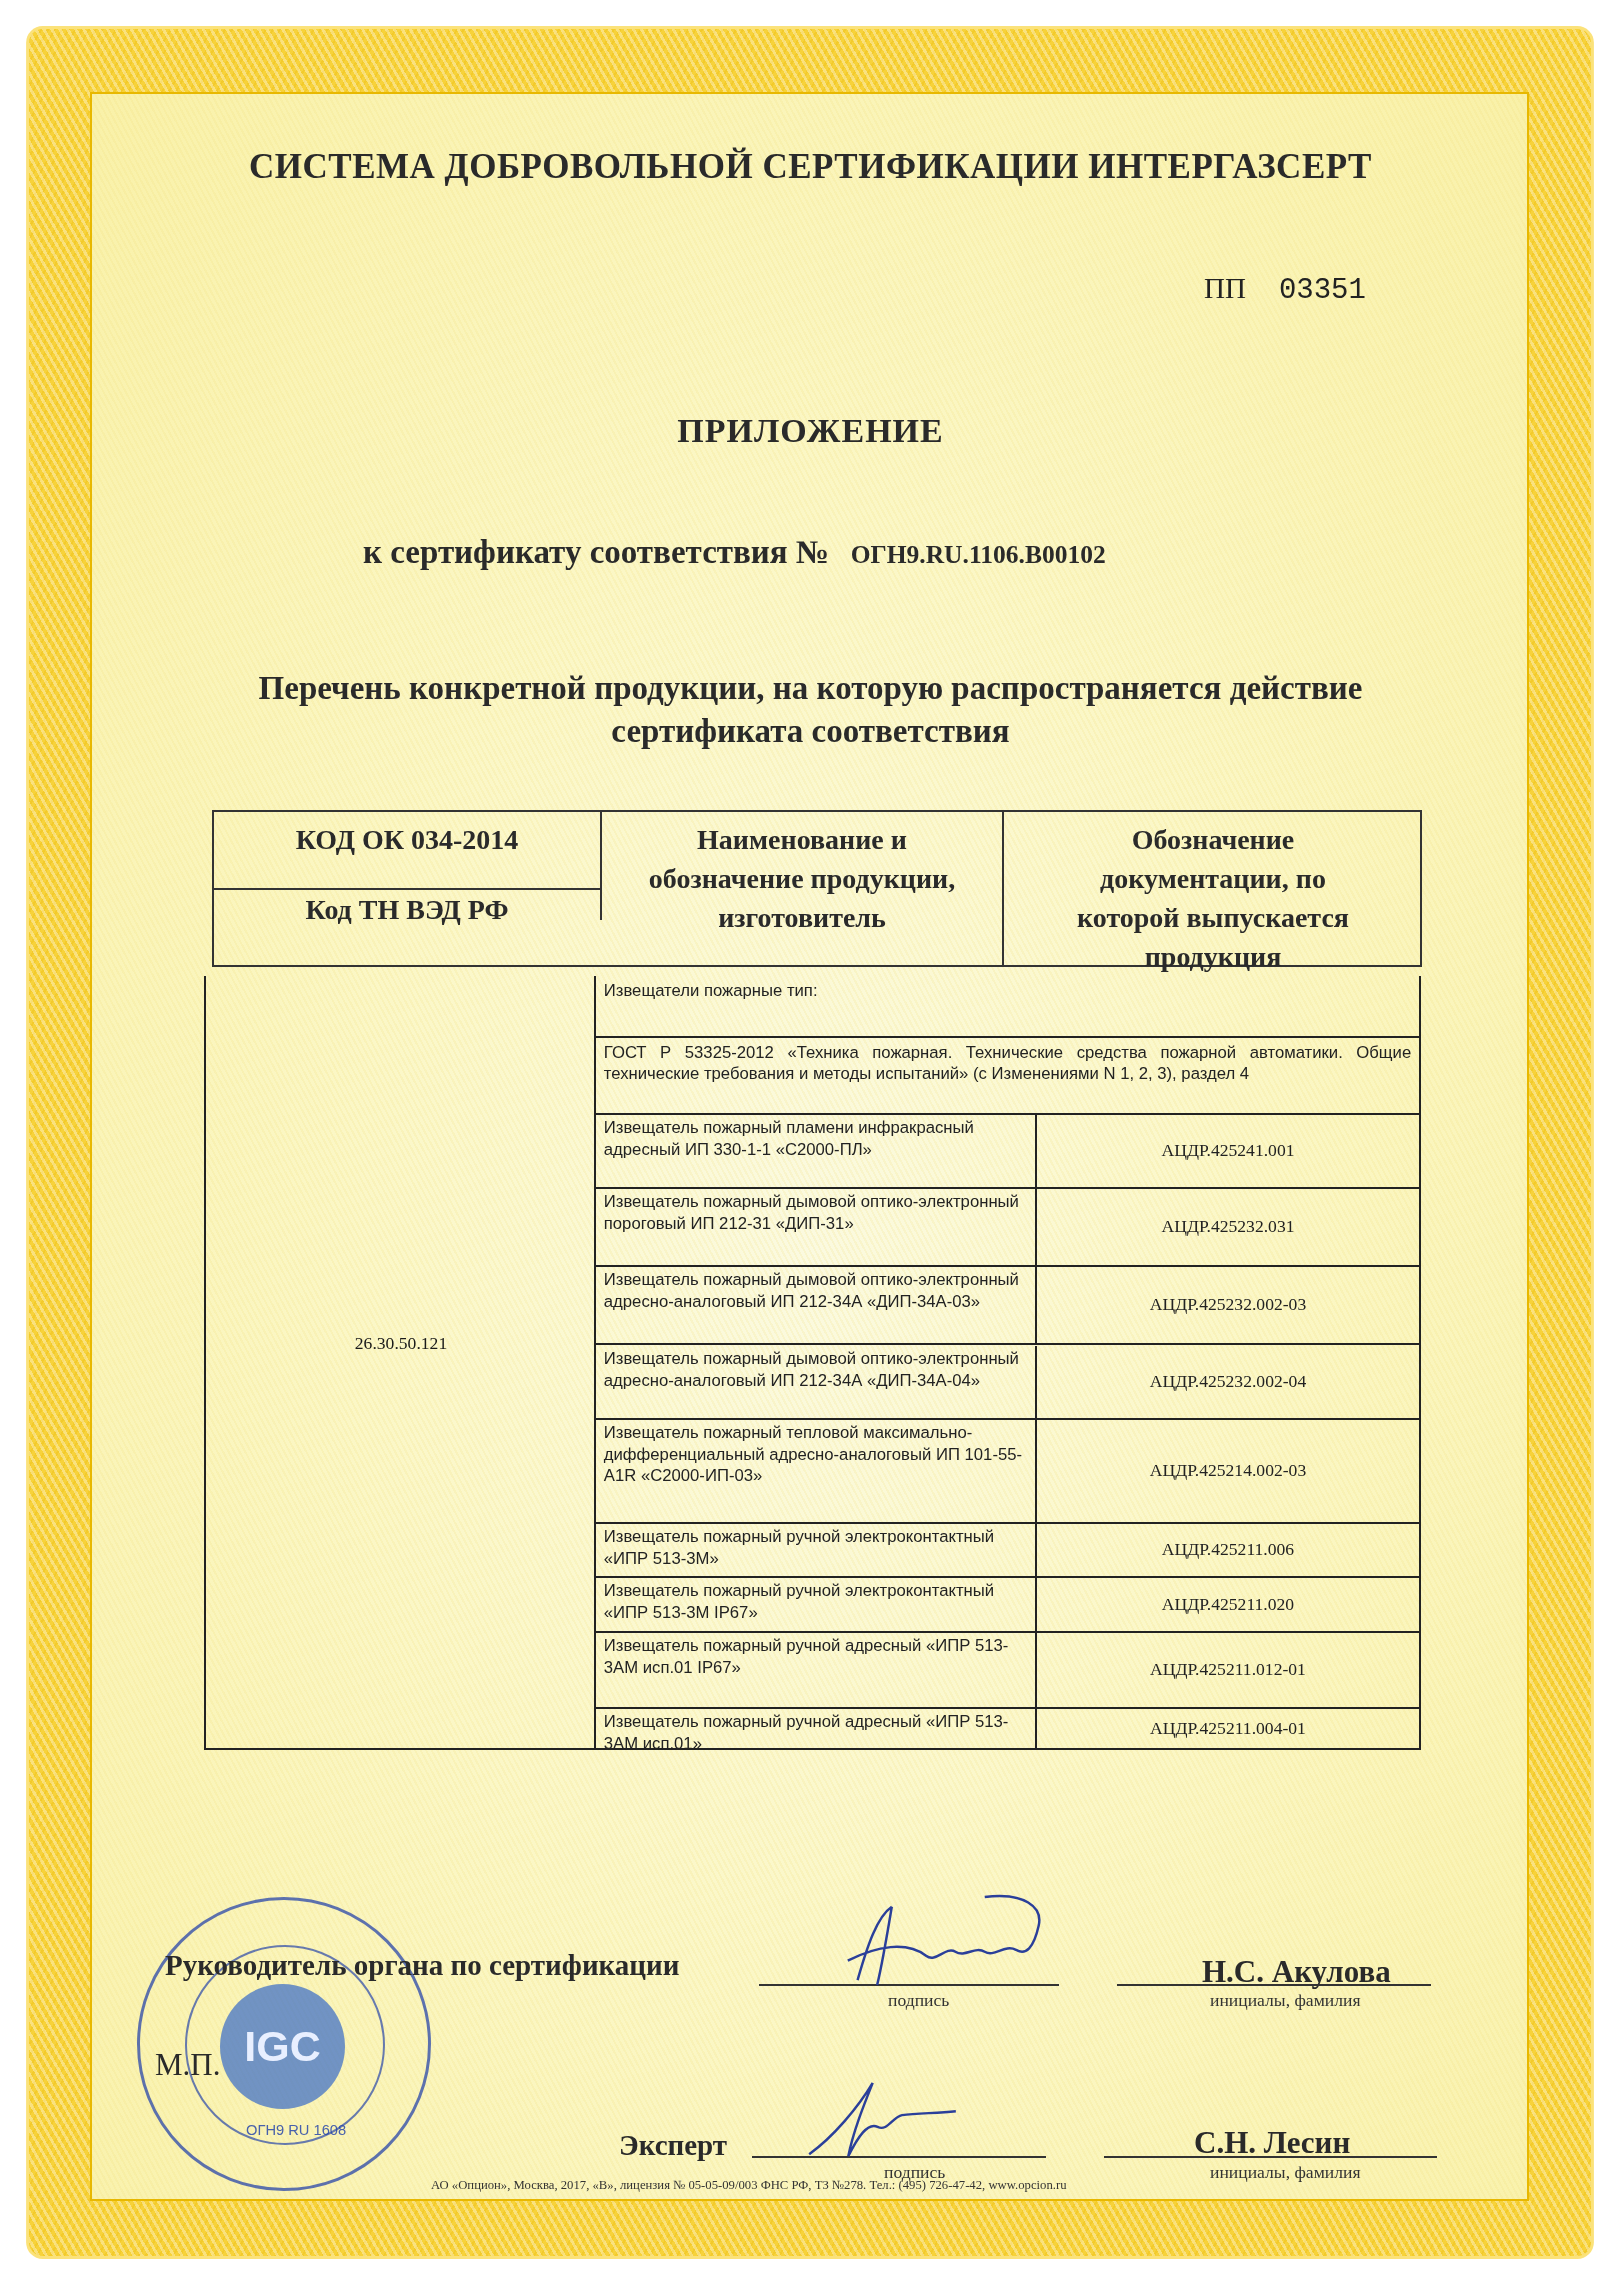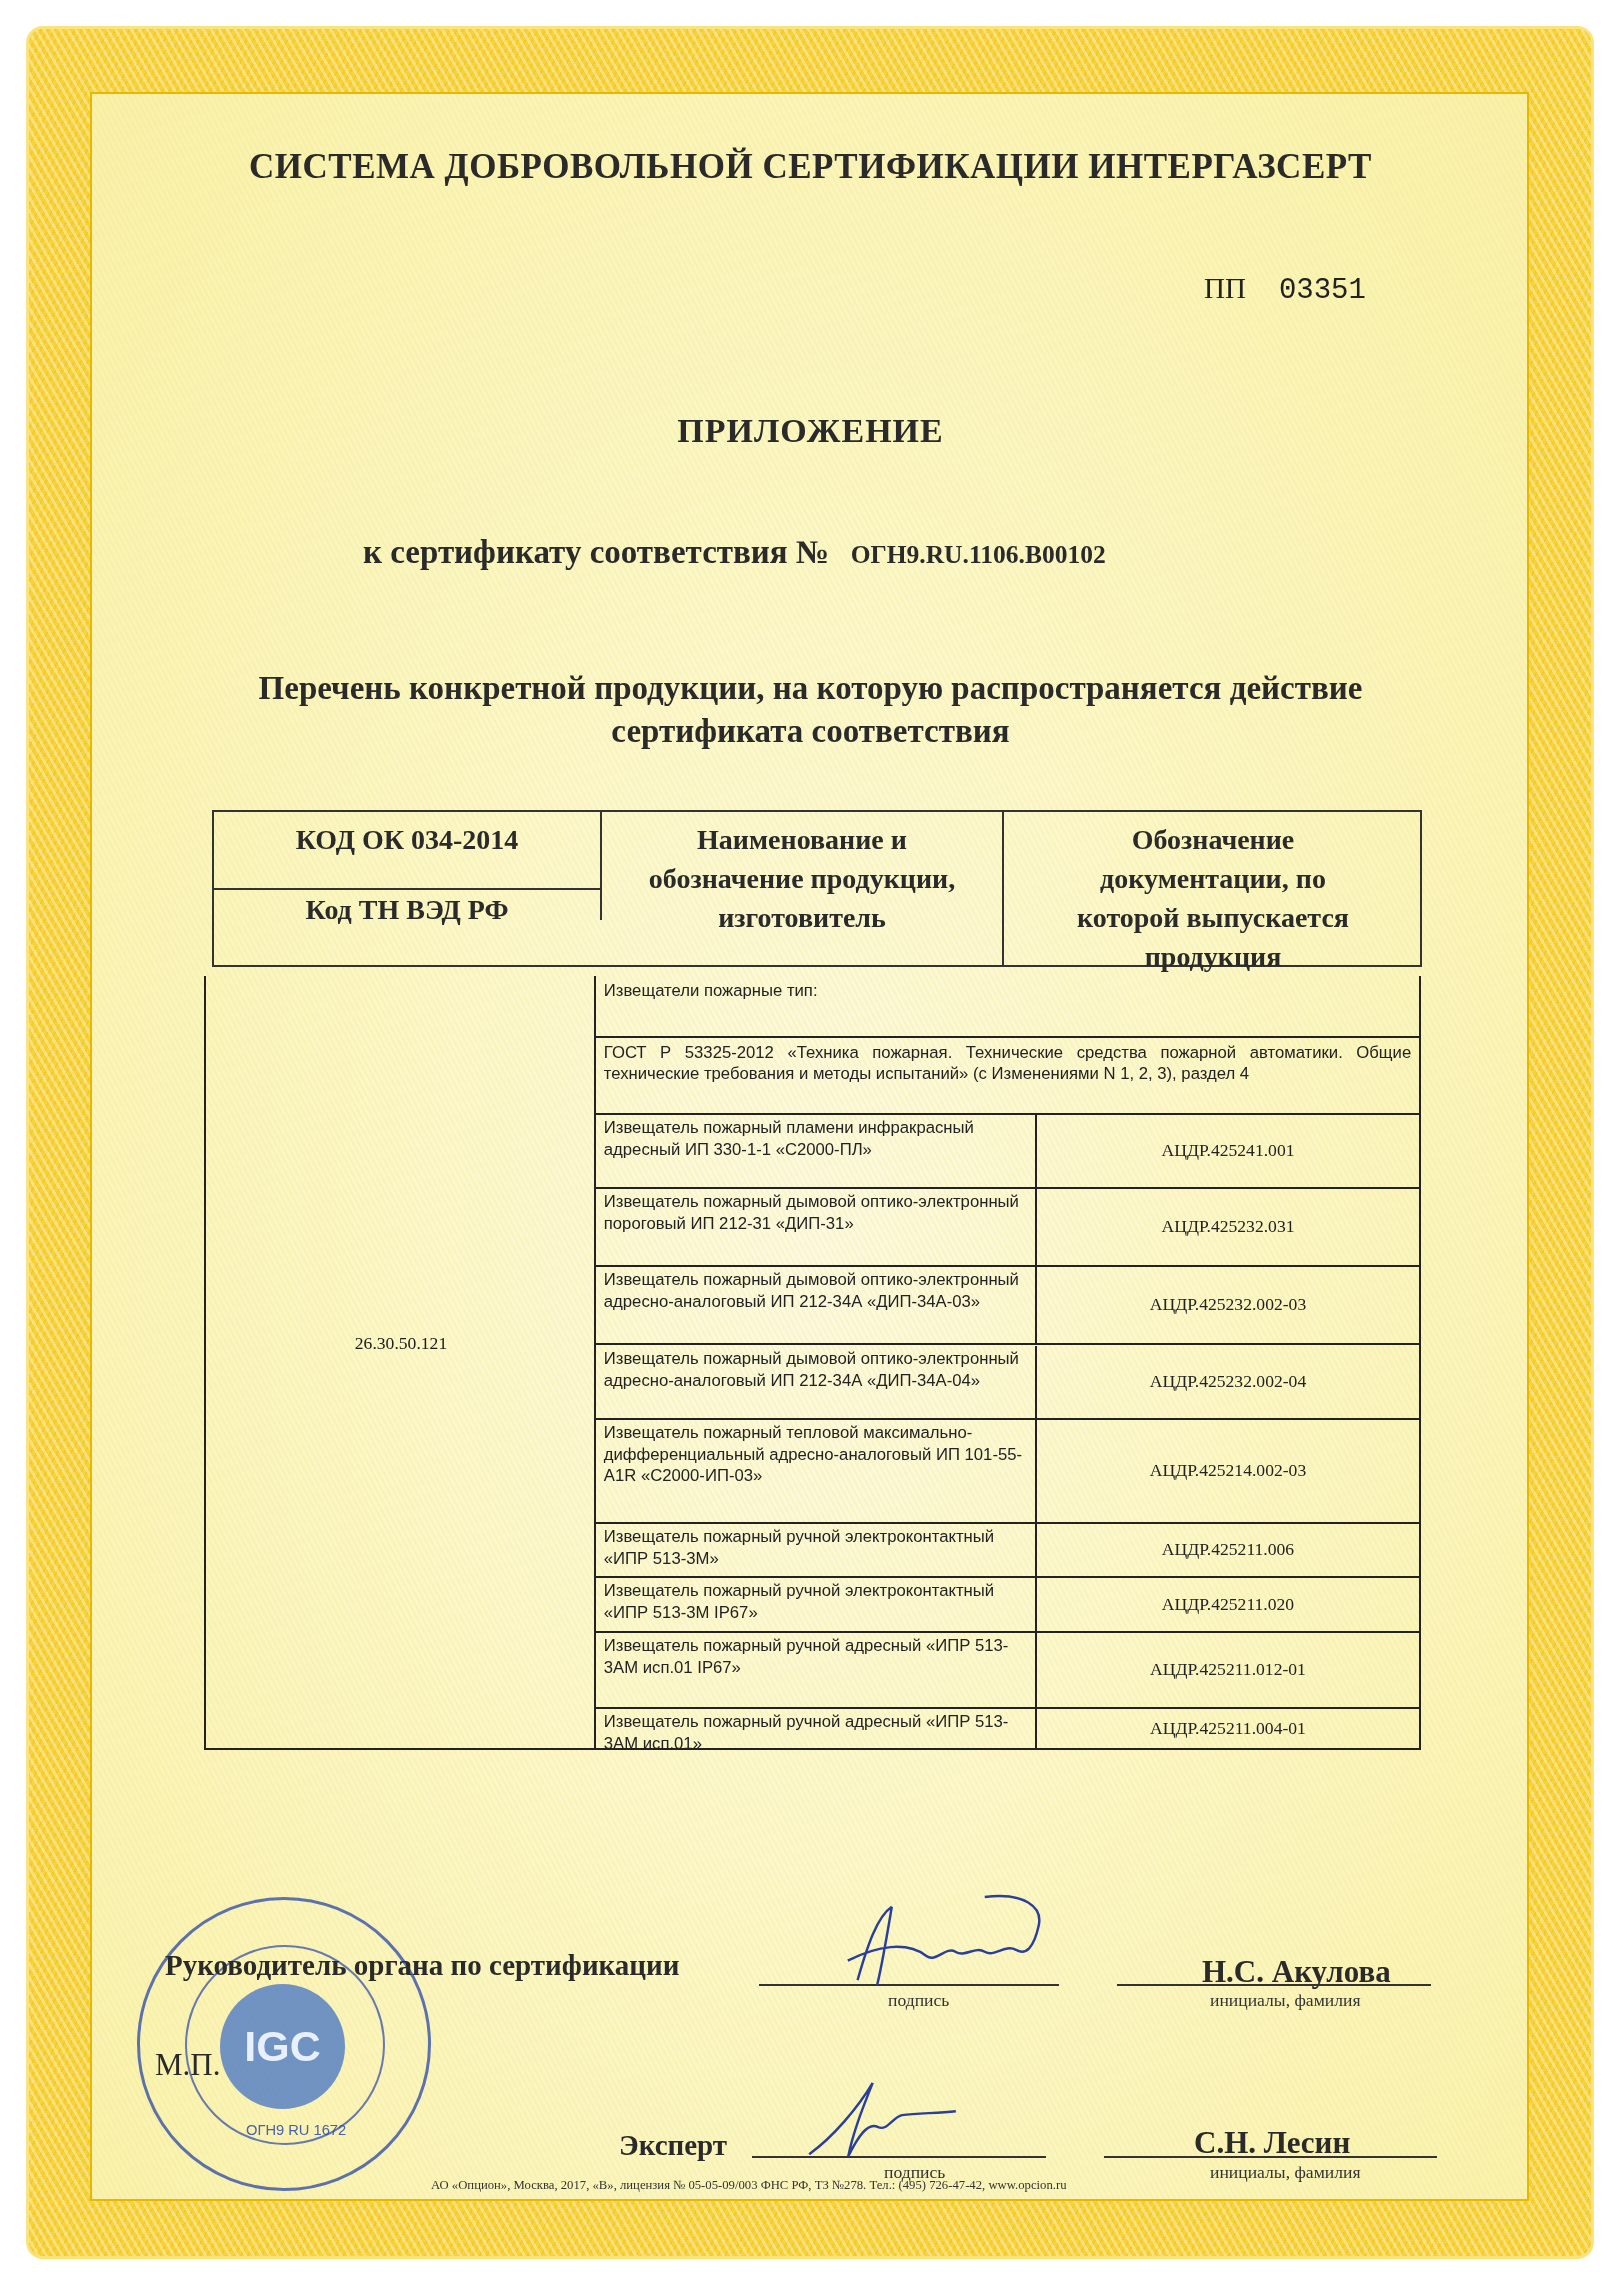--- a/index.html
+++ b/index.html
@@ -184,21 +184,21 @@
     <div class="row last" style="top:733px;height:39px;">
       <div class="name" style="height:39px;">Извещатель пожарный ручной адресный «ИПР 513-3АМ исп.01»</div>
       <div class="doc">АЦДР.425211.004-01</div>
     </div>
   </div>
 </div>
 
 <div class="abs stamp">
   <div class="inner-ring"></div>
   <div class="logo">IGC</div>
-  <div class="ring-text ogn">ОГН9 RU 1672</div>
+  <div class="ring-text ogn">ОГН9 RU 1608</div>
 </div>
 
 <div class="abs sig-label" style="left:165px; top:1949px;">Руководитель органа по сертификации</div>
 <div class="sig-line" style="left:759px; top:1984px; width:300px;"></div>
 <svg class="sig-scribble" style="left:838px; top:1887px;" width="225" height="108" viewBox="0 0 230 110">
   <path d="M20 95 C30 60, 40 30, 55 20 M55 20 C50 50, 45 80, 40 100 M10 75 C40 60, 70 55, 90 70 C100 78, 110 60, 120 66 C130 72, 140 60, 150 66 C160 72, 170 58, 182 64 C192 70, 200 62, 205 40 C210 20, 190 5, 150 10" fill="none" stroke="#2a3f9a" stroke-width="2.5"></path>
 </svg>
 <div class="abs sig-caption" style="left:888px; top:1990px;">подпись</div>
 
 <div class="abs sig-name" style="left:1202px; top:1954px;">Н.С. Акулова</div>

